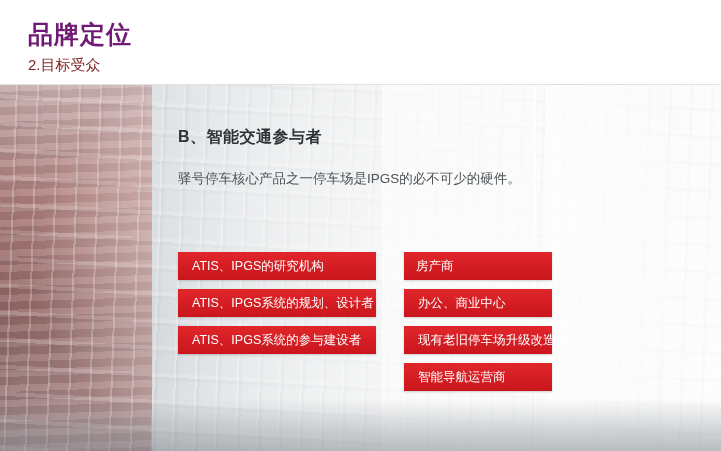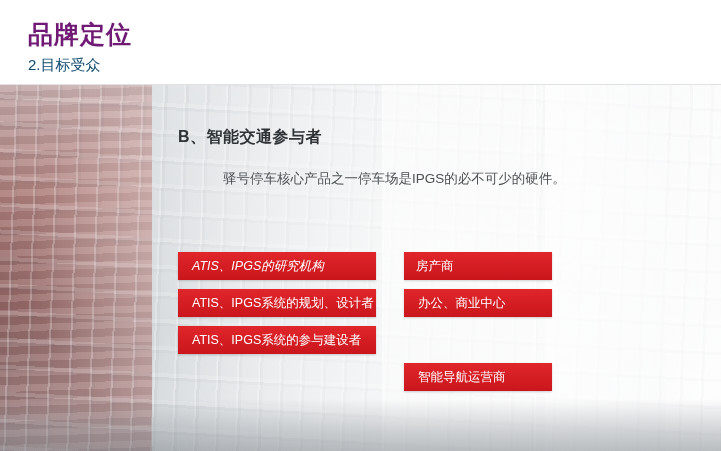--- a/index.html
+++ b/index.html
@@ -39,21 +39,21 @@
     font-weight: bold;
     color: #701a75;
     letter-spacing: 1px;
     line-height: 1;
   }
   .header-sub {
     position: absolute;
     left: 28px;
     top: 57px;
     font-size: 15px;
-    color: #0c4a6e;
+    color: #7f1d1d;
     line-height: 1;
   }
   .header-rule {
     position: absolute;
     left: 0;
     top: 84px;
     width: 721px;
     height: 1px;
     background: #e2e2e2;
   }
@@ -190,41 +190,40 @@
     left: 178px;
     top: 82px;
     width: 420px;
     font-size: 13.5px;
     color: #4d5154;
     line-height: 24px;
     white-space: nowrap;
   }
   .para div {
     white-space: nowrap;
-    margin-left: 45px;
   }
 
   
   .tag {
     position: absolute;
     height: 28px;
     line-height: 28px;
     color: #ffffff;
     font-size: 12.5px;
     padding-left: 14px;
     box-sizing: border-box;
     background: linear-gradient(180deg, #e0262b 0%, #c9161c 100%);
     box-shadow: 0 1px 2px rgba(0,0,0,0.18);
     white-space: nowrap;
     overflow: hidden;
   }
   .col-left  { left: 178px; width: 198px; }
   .col-right { left: 404px; width: 148px; }
 
-  .l0 { top: 167px; font-style: italic; }
+  .l0 { top: 167px; }
   .l1 { top: 204px; }
   .l2 { top: 241px; }
 
   .r0 { top: 167px; padding-left: 12px; }
   .r1 { top: 204px; }
   .r2 { top: 241px; }
   .r3 { top: 278px; }
 </style>
 </head>
 <body>
@@ -256,16 +255,17 @@
     <div class="para">
       <div>驿号停车核心产品之一停车场是IPGS的必不可少的硬件。</div>
     </div>
 
     <div class="tag col-left l0">ATIS、IPGS的研究机构</div>
     <div class="tag col-left l1">ATIS、IPGS系统的规划、设计者</div>
     <div class="tag col-left l2">ATIS、IPGS系统的参与建设者</div>
 
     <div class="tag col-right r0">房产商</div>
     <div class="tag col-right r1">办公、商业中心</div>
+    <div class="tag col-right r2">现有老旧停车场升级改造</div>
     <div class="tag col-right r3">智能导航运营商</div>
 
   </div>
 </div>
 
 </body></html>

